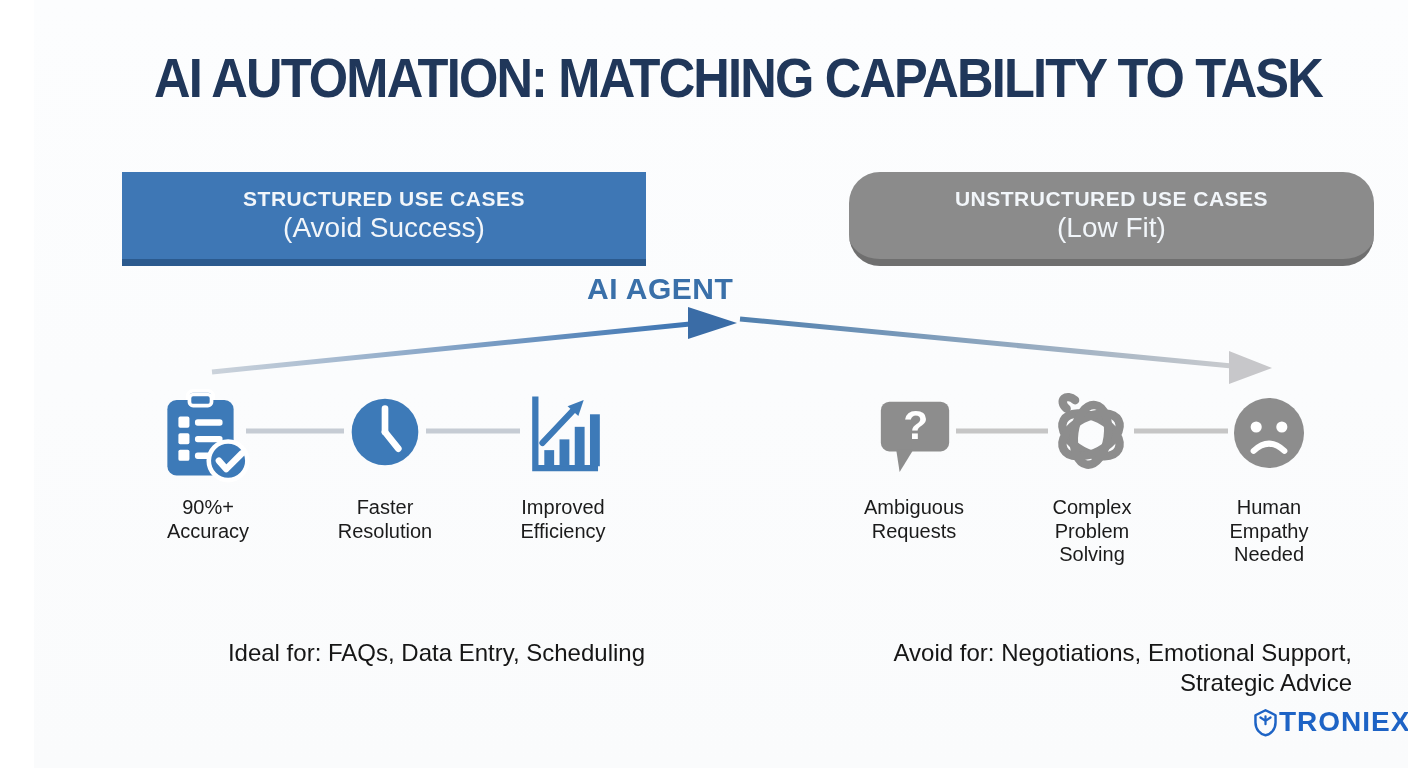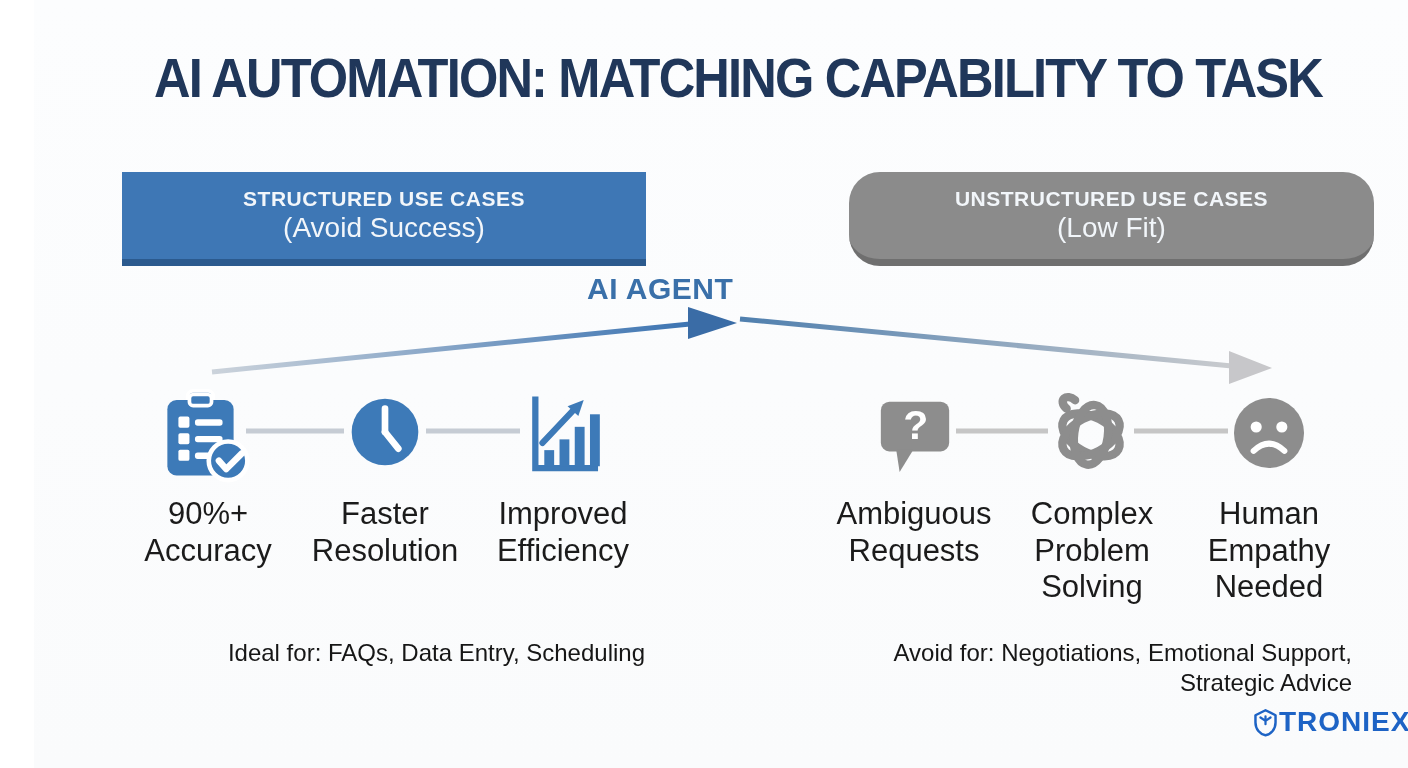--- a/index.html
+++ b/index.html
@@ -29,21 +29,21 @@
   .box-structured{left:88px;width:524px;background:#3e77b5;border-bottom:7px solid #2b5a8e;}
   .box-unstructured{left:815px;width:525px;background:#8b8b8b;border-bottom:7px solid #6f6f6f;border-radius:31px;}
   .ai-agent{
     position:absolute;top:272px;left:553px;width:300px;
     font-size:30px;font-weight:700;color:#3a70a9;letter-spacing:.5px;
   }
   .flow-svg{position:absolute;top:0;left:0;}
   .icon{position:absolute;}
   .item-label{
     position:absolute;top:496px;width:220px;
-    text-align:center;font-size:31px;font-weight:500;color:#1b1b1b;
+    text-align:center;font-size:20px;font-weight:500;color:#1b1b1b;
     line-height:1.18;white-space:pre-line;
   }
   .footnote{
     position:absolute;top:638px;width:520px;
     text-align:right;font-size:24px;font-weight:500;color:#161616;
     line-height:1.25;white-space:pre-line;
   }
   .logo{
     position:absolute;top:706px;left:1218px;
     display:flex;align-items:center;

